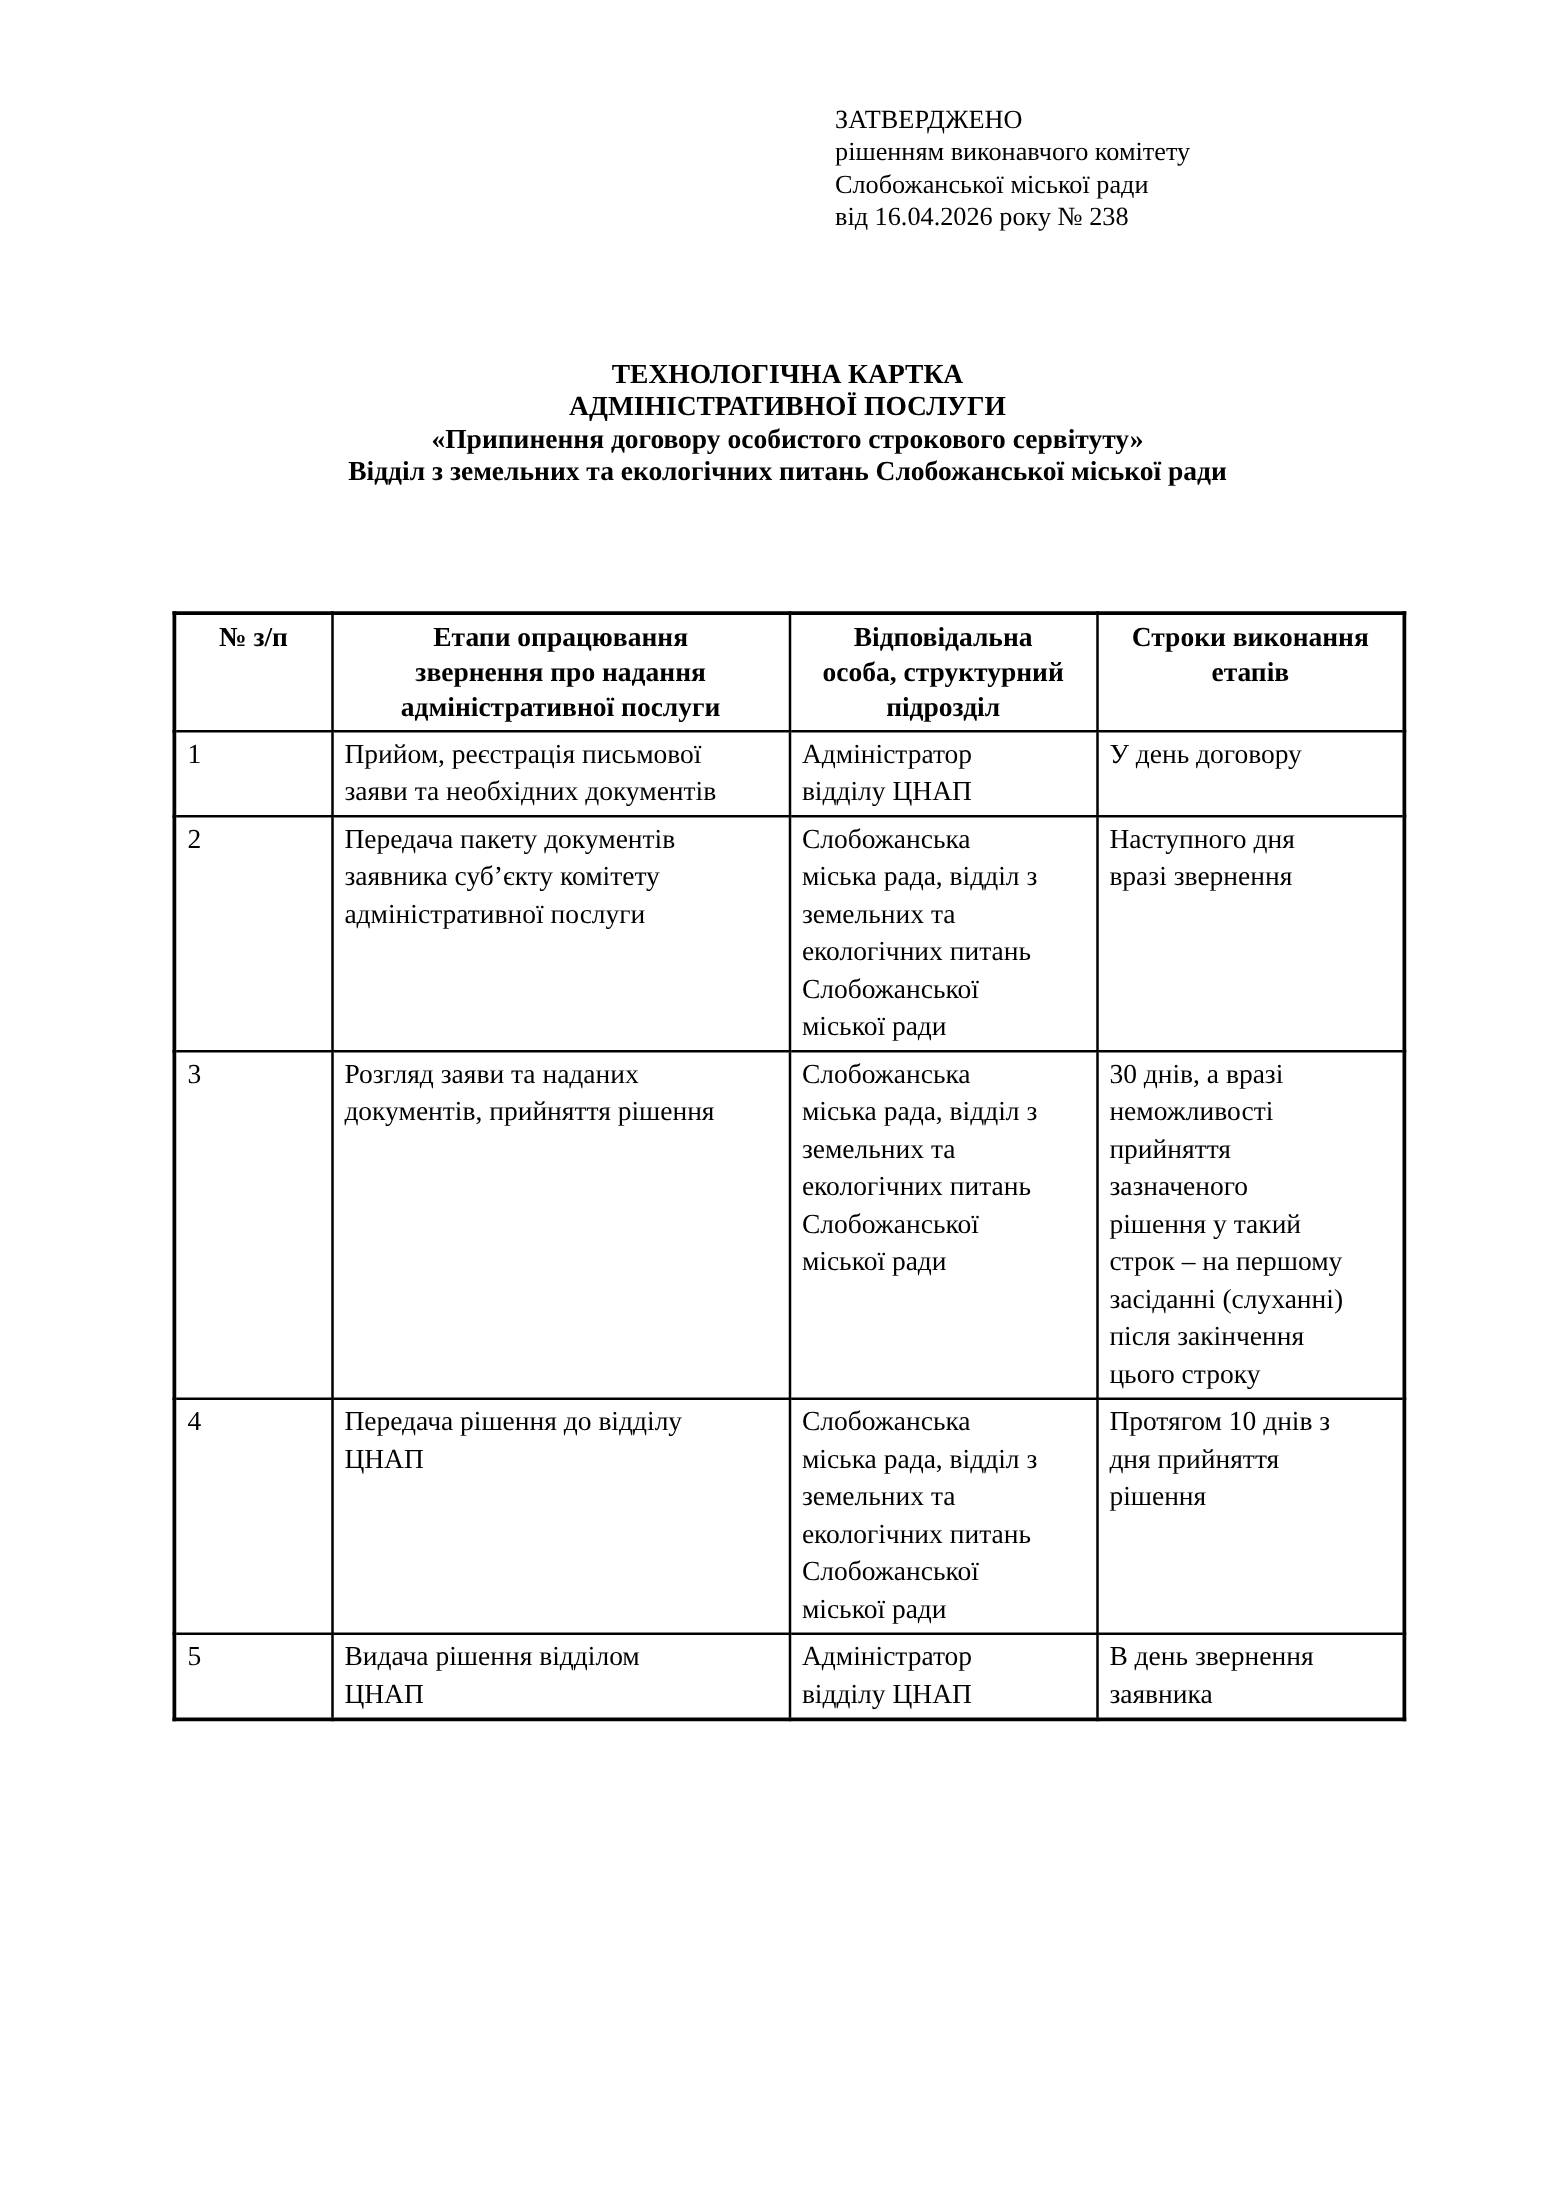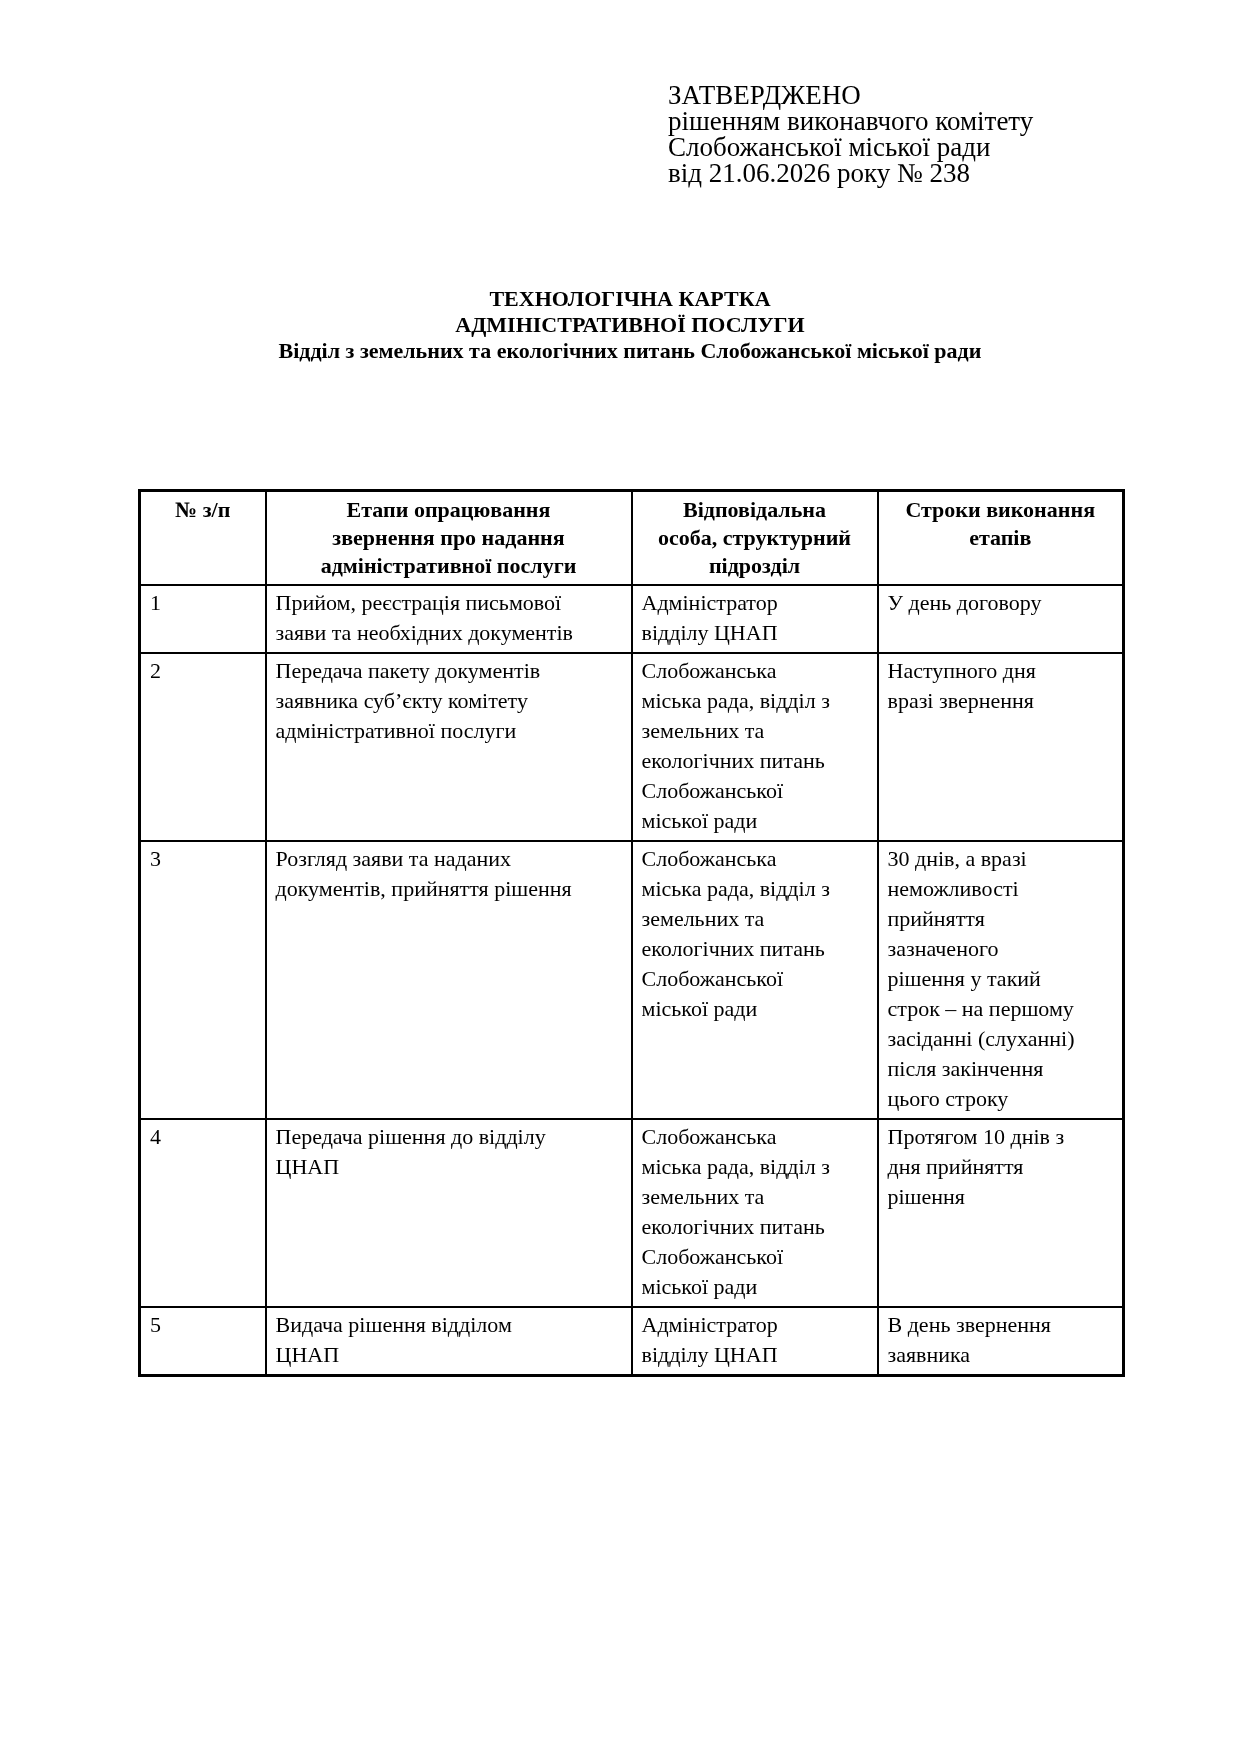--- a/index.html
+++ b/index.html
@@ -7,21 +7,21 @@
     position:relative;
     width:1240px;height:1754px;
     margin:0 auto;
     background:#ffffff;
     color:#000;
     font-family:"Liberation Serif", serif;
   }
   .approval{
     position:absolute;
     left:668px;top:82px;
-    font-size:27px;
+    font-size:21px;
     line-height:26px;
     white-space:nowrap;
   }
   .title-block{
     position:absolute;
     left:138px;top:286px;
     width:984px;
     text-align:center;
     font-size:22px;
     line-height:26px;
@@ -64,26 +64,27 @@
 </style>
 </head>
 <body>
 
 <div class="page">
 
   <div class="approval">
     <div>ЗАТВЕРДЖЕНО</div>
     <div>рішенням виконавчого комітету</div>
     <div>Слобожанської міської ради</div>
-    <div>від 21.06.2026 року № 238</div>
+    <div>від 16.04.2026 року № 238</div>
   </div>
 
   <div class="title-block">
     <div class="t-bold">ТЕХНОЛОГІЧНА КАРТКА</div>
     <div class="t-bold">АДМІНІСТРАТИВНОЇ ПОСЛУГИ</div>
+    <div class="t-bold">«Припинення договору особистого строкового сервітуту»</div>
     <div class="t-bold">Відділ з земельних та екологічних питань Слобожанської міської ради</div>
   </div>
 
   <table class="proc">
     <colgroup>
       <col style="width:126px">
       <col style="width:366px">
       <col style="width:246px">
       <col style="width:246px">
     </colgroup>

